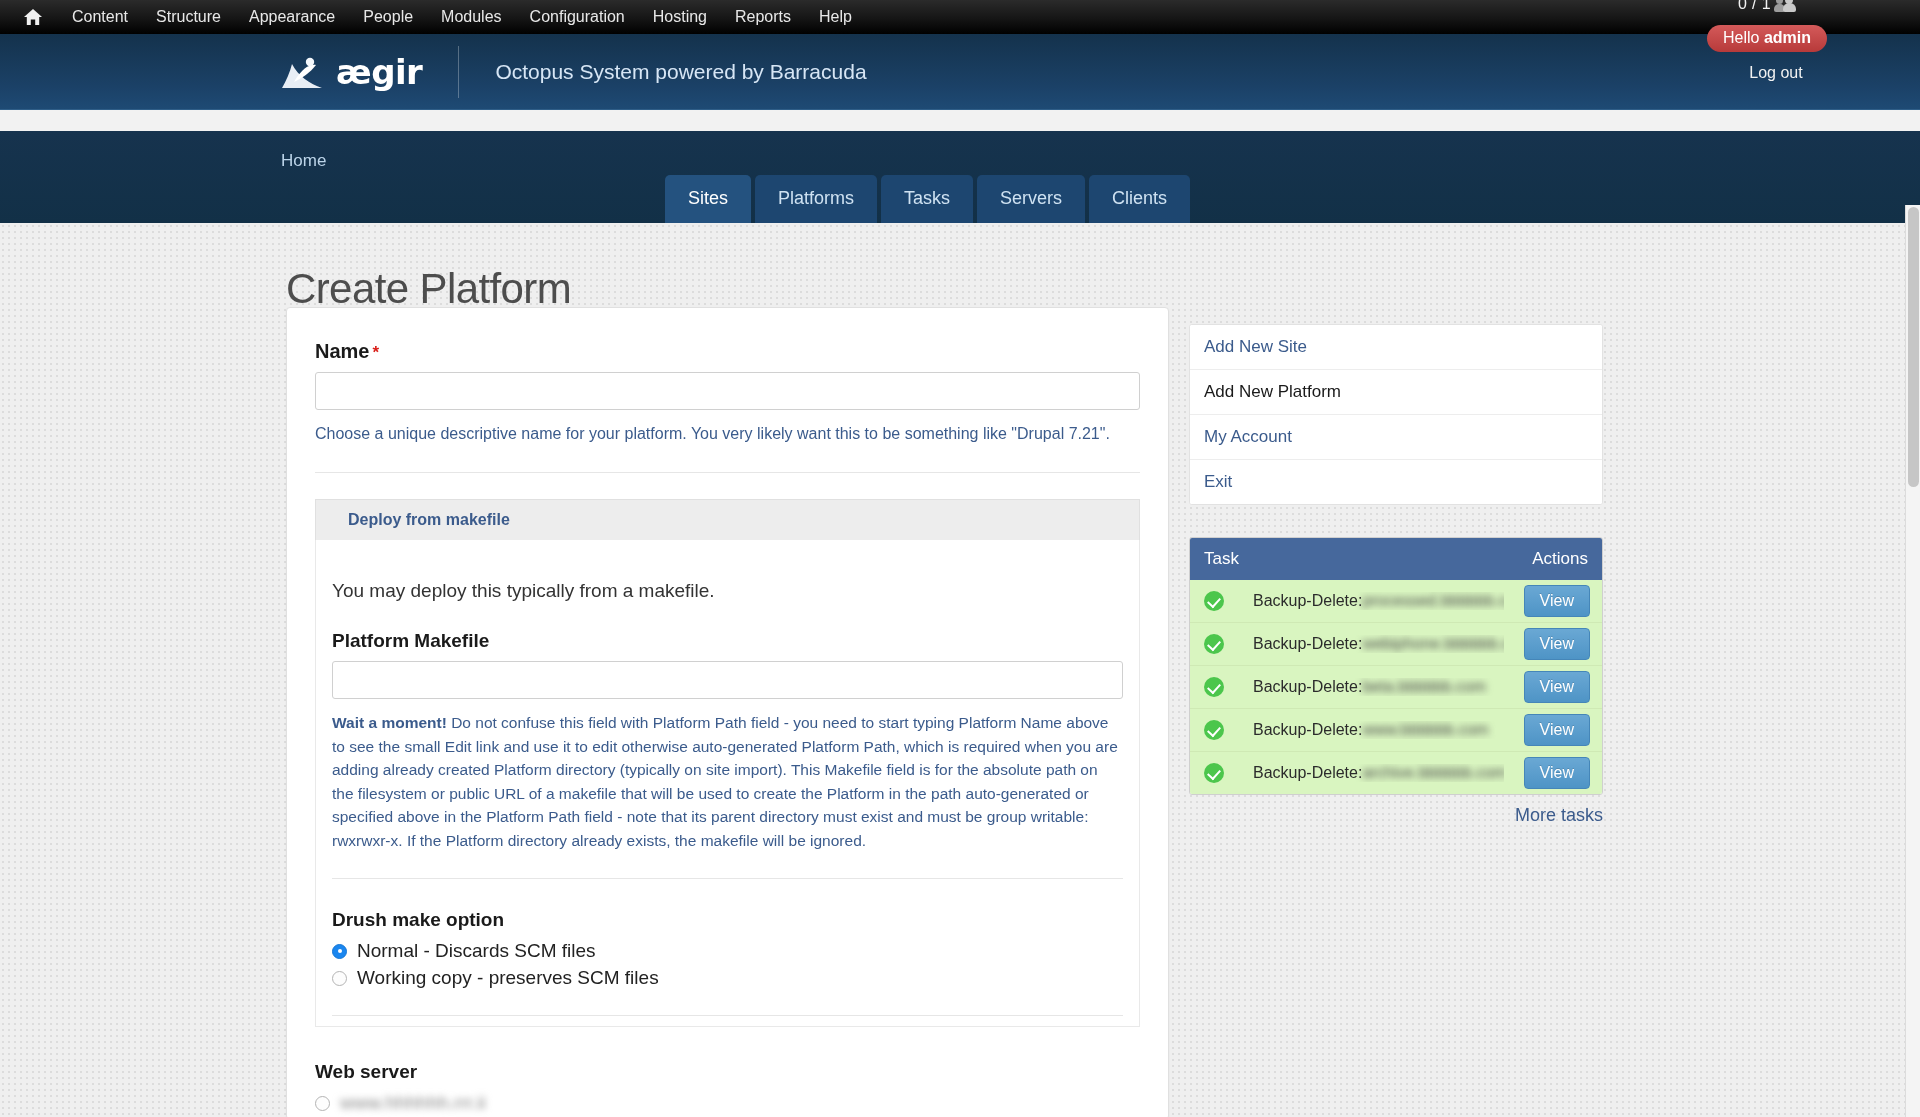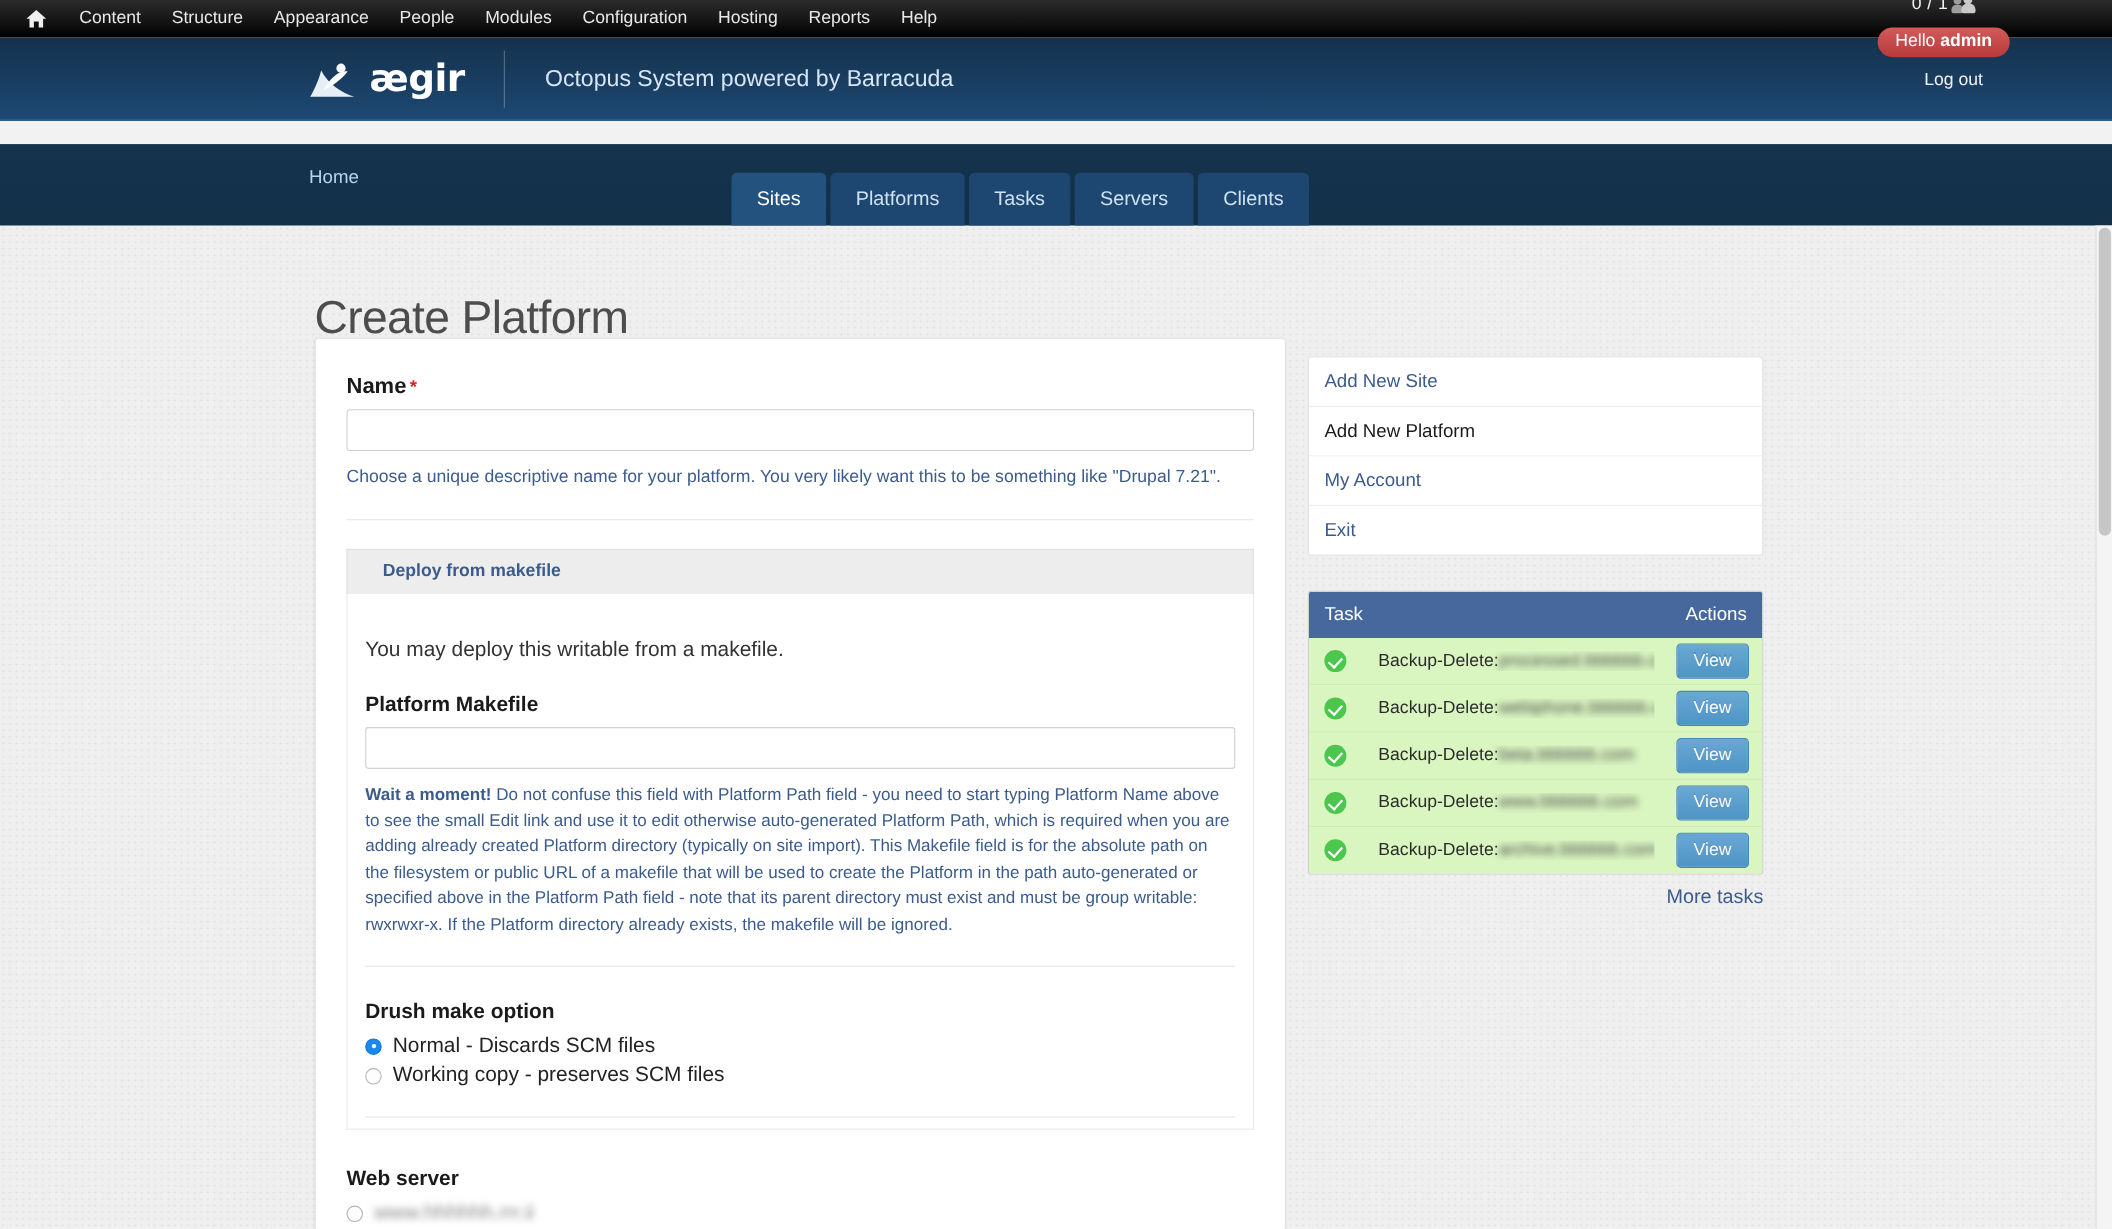--- a/index.html
+++ b/index.html
@@ -114,21 +114,21 @@
   .brand-divider {
     width: 1px; height: 52px;
     background: rgba(255,255,255,.28);
     margin: 0 36px;
   }
   .brand-tagline { color: #d7e6f5; font-size: 21px; }
 
   
   .site-nav {
     position: absolute; top: 131px; left: 0;
-    width: 1920px; height: 74px;
+    width: 1920px; height: 92px;
     background: linear-gradient(to bottom, #16334e 0%, #123047 100%);
     display: flex; align-items: flex-end;
   }
   .breadcrumb {
     position: absolute; left: 281px; top: 20px;
     color: #bcd4e8; font-size: 17px; text-decoration: none;
     cursor: pointer;
   }
   .nav-tabs {
     position: absolute; right: 730px; bottom: 0;
@@ -437,21 +437,21 @@
       <input class="text-input" type="text" value="" style="">
       <div class="form-desc">Choose a unique descriptive name for your platform. You very likely want this to be something like "Drupal 7.21".</div>
     </div>
 
     <hr class="hr-soft">
 
     <div class="fieldset">
       <div class="fieldset-legend">Deploy from makefile</div>
       <div class="fieldset-body">
 
-        <p class="fieldset-intro">You may deploy this writable from a makefile.</p>
+        <p class="fieldset-intro">You may deploy this typically from a makefile.</p>
 
         <div>
           <label class="sub-label">Platform Makefile</label>
           <input class="text-input" type="text" value="" style="">
           <div class="help-block"><b>Wait a moment!</b><span> Do not confuse this field with Platform Path field - you need to start typing Platform Name above to see the small Edit link and use it to edit otherwise auto-generated Platform Path, which is required when you are adding already created Platform directory (typically on site import). This Makefile field is for the absolute path on the filesystem or public URL of a makefile that will be used to create the Platform in the path auto-generated or specified above in the Platform Path field - note that its parent directory must exist and must be group writable: rwxrwxr-x. If the Platform directory already exists, the makefile will be ignored.</span></div>
         </div>
 
         <hr class="hr-soft">
 
         <div class="section-block">

